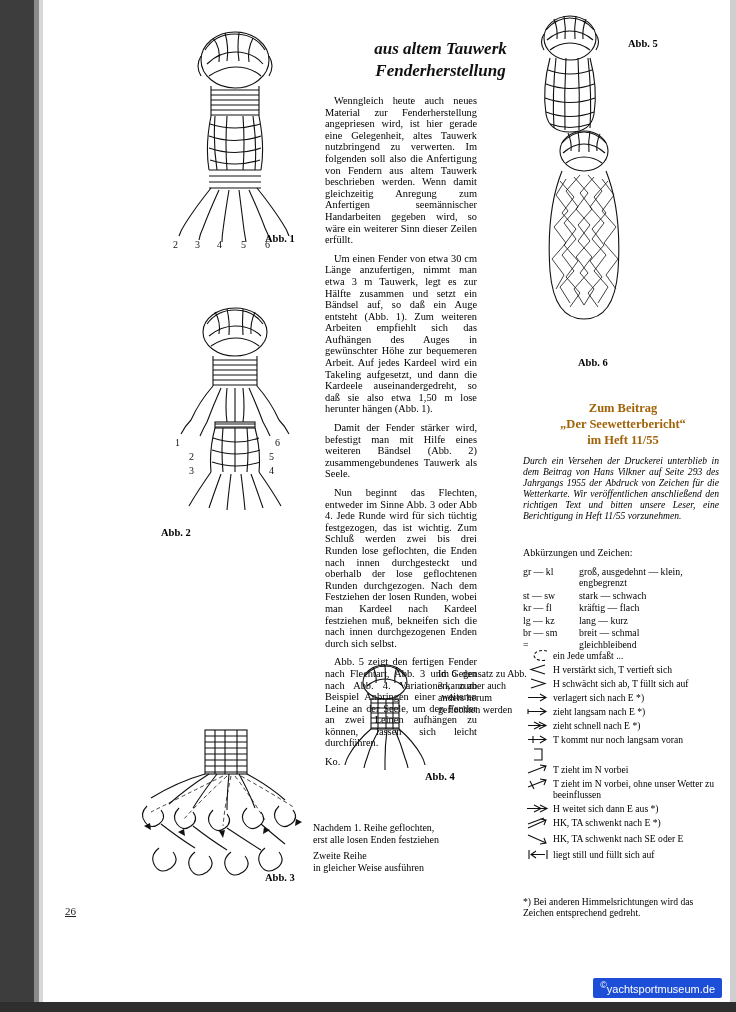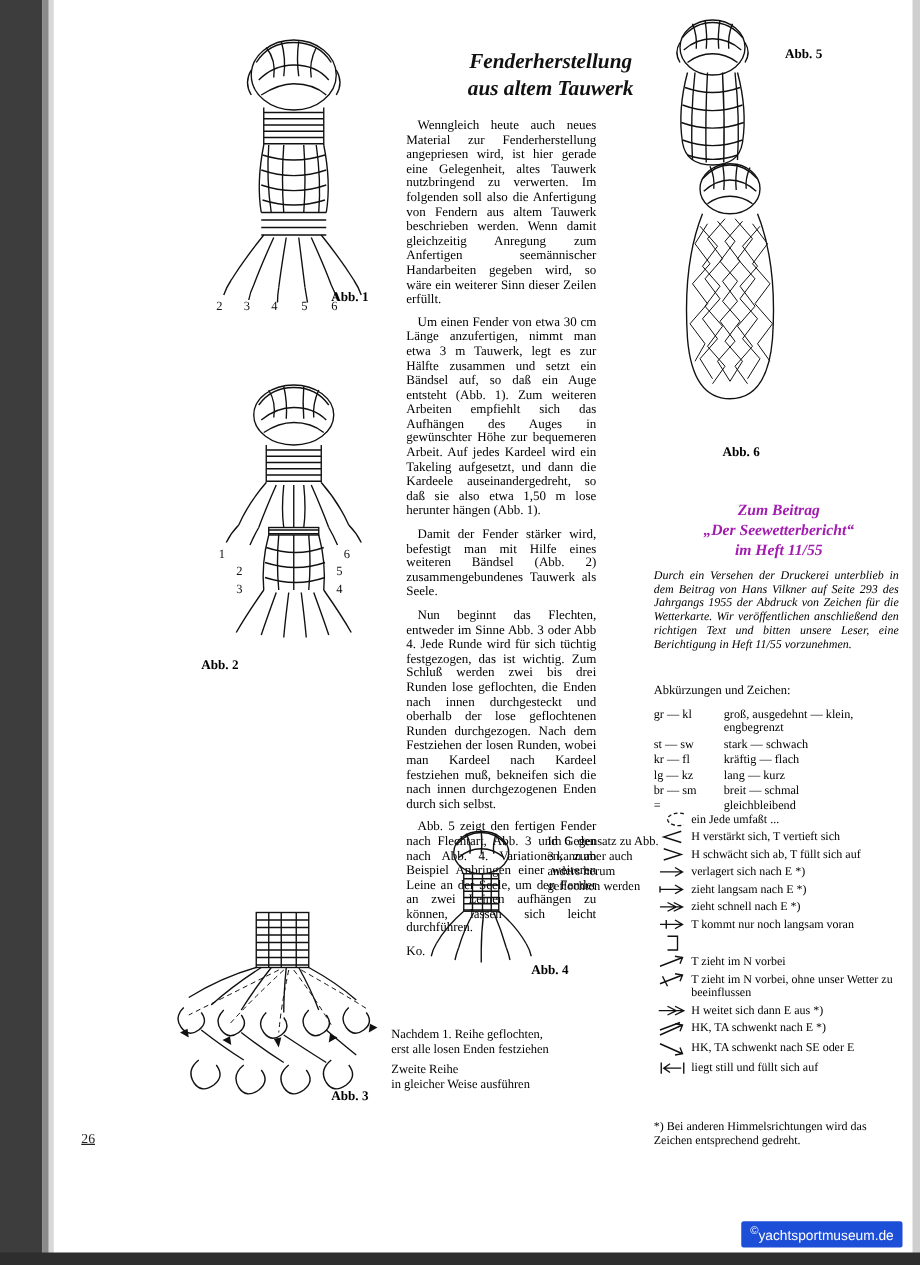--- a/index.html
+++ b/index.html
@@ -43,21 +43,21 @@
     font-family:"Liberation Serif", serif;
   }
   .smalltext{
     position:absolute;font-size:10px;line-height:12px;color:#000;
   }
   .pageno{position:absolute;left:22px;top:905px;font-size:11px;color:#222;text-decoration:underline;}
 
   
   .rt-title{
     position:absolute;left:480px;top:400px;width:200px;text-align:center;
-    font-style:italic;font-weight:bold;font-size:12.5px;line-height:16px;color:#a21caf;
+    font-weight:bold;font-size:12.5px;line-height:16px;color:#a16207;
   }
   .rt-para{
     position:absolute;left:480px;top:455px;width:196px;
     font-style:italic;font-size:9.6px;line-height:11px;text-align:justify;color:#000;
   }
   .rt-abk{
     position:absolute;left:480px;top:547px;width:200px;
     font-size:10px;font-weight:normal;color:#000;
   }
   .abbr-table{position:absolute;left:480px;top:566px;width:200px;font-size:9.8px;line-height:11.4px;}
@@ -97,22 +97,22 @@
 
   <div class="edge-left"></div>
   <div class="edge-left2"></div>
   <div class="edge-left3"></div>
   <div class="edge-right"></div>
   <div class="edge-bottom"></div>
 
   <div class="content">
 
     <div class="title">
+      <div>aus altem Tauwerk</div>
       <div>Fenderherstellung</div>
-      <div>aus altem Tauwerk</div>
     </div>
 
     <div class="col-text" style="left:282px;top:95px;width:152px;">
       <p>Wenngleich heute auch neues Material zur Fenderherstellung angepriesen wird, ist hier gerade eine Gelegenheit, altes Tauwerk nutzbringend zu verwerten. Im folgenden soll also die Anfertigung von Fendern aus altem Tauwerk beschrieben werden. Wenn damit gleichzeitig Anregung zum Anfertigen seemännischer Handarbeiten gegeben wird, so wäre ein weiterer Sinn dieser Zeilen erfüllt.</p>
       <p>Um einen Fender von etwa 30 cm Länge anzufertigen, nimmt man etwa 3 m Tauwerk, legt es zur Hälfte zusammen und setzt ein Bändsel auf, so daß ein Auge entsteht (Abb. 1). Zum weiteren Arbeiten empfiehlt sich das Aufhängen des Auges in gewünschter Höhe zur bequemeren Arbeit. Auf jedes Kardeel wird ein Takeling aufgesetzt, und dann die Kardeele auseinandergedreht, so daß sie also etwa 1,50 m lose herunter hängen (Abb. 1).</p>
       <p>Damit der Fender stärker wird, befestigt man mit Hilfe eines weiteren Bändsel (Abb. 2) zusammengebundenes Tauwerk als Seele.</p>
       <p>Nun beginnt das Flechten, entweder im Sinne Abb. 3 oder Abb 4. Jede Runde wird für sich tüchtig festgezogen, das ist wichtig. Zum Schluß werden zwei bis drei Runden lose geflochten, die Enden nach innen durchgesteckt und oberhalb der lose geflochtenen Runden durchgezogen. Nach dem Festziehen der losen Runden, wobei man Kardeel nach Kardeel festziehen muß, bekneifen sich die nach innen durchgezogenen Enden durch sich selbst.</p>
       <p>Abb. 5 zeigt den fertigen Fender nach Flechtart, Abb. 3 und 6 den nach Abb. 4. Variationen, zum Beispiel Anbringen einer weiteren Leine an der Seele, um den Fender an zwei Leinen aufhängen zu können, lassen sich leicht durchführen.</p>
       <p class="noind sig">Ko.</p>
     </div>

